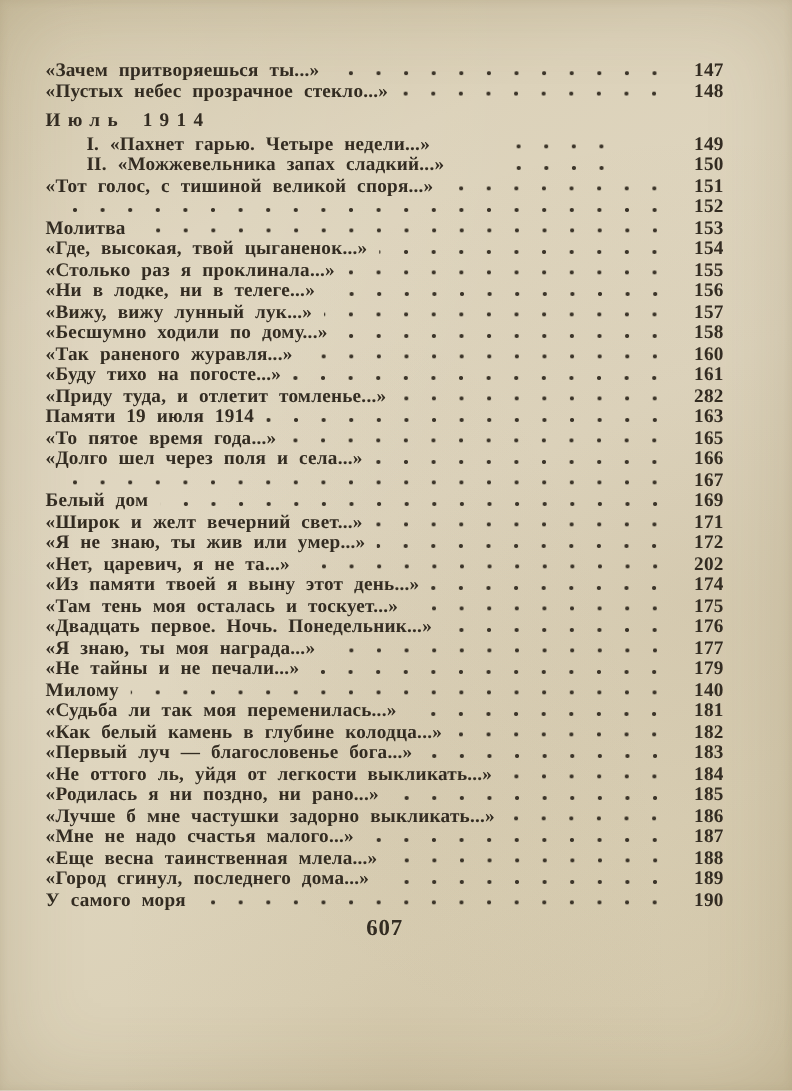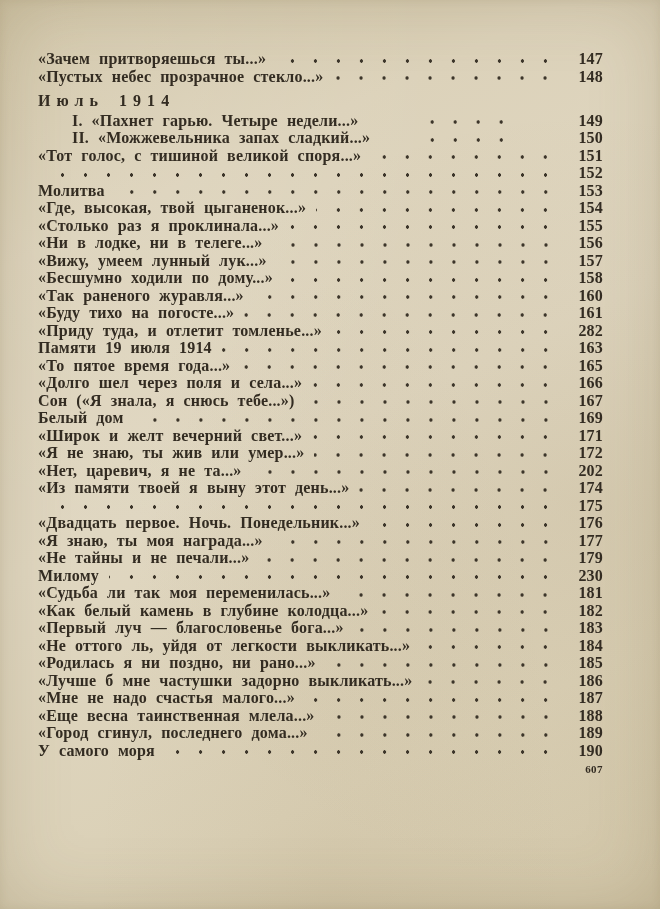--- a/index.html
+++ b/index.html
@@ -50,23 +50,23 @@
     background-size: 23px 8px;
     background-repeat: repeat-x;
     background-position: right 2px bottom 3px;
   }
   .pnum {
     flex: 0 0 40px;
     text-align: right;
   }
   .folio {
     margin-top: 4px;
-    font-size: 11px;
+    font-size: 19px;
     font-weight: 700;
-    text-align: right;
+    text-align: center;
     letter-spacing: 0.04em;
   }
 </style>
 </head>
 <body>
 
 <div class="page">
   <div class="toc" id="toc">
       <div class="row entry">
     <span class="title">«Зачем притворяешься ты...»</span>
@@ -115,21 +115,21 @@
     <span class="title">«Столько раз я проклинала...»</span>
     <span class="leader"></span>
     <span class="pnum">155</span>
   </div>
       <div class="row entry">
     <span class="title">«Ни в лодке, ни в телеге...»</span>
     <span class="leader"></span>
     <span class="pnum">156</span>
   </div>
       <div class="row entry">
-    <span class="title">«Вижу, умеем лунный лук...»</span>
+    <span class="title">«Вижу, вижу лунный лук...»</span>
     <span class="leader"></span>
     <span class="pnum">157</span>
   </div>
       <div class="row entry">
     <span class="title">«Бесшумно ходили по дому...»</span>
     <span class="leader"></span>
     <span class="pnum">158</span>
   </div>
       <div class="row entry">
     <span class="title">«Так раненого журавля...»</span>
@@ -155,21 +155,20 @@
     <span class="title">«То пятое время года...»</span>
     <span class="leader"></span>
     <span class="pnum">165</span>
   </div>
       <div class="row entry">
     <span class="title">«Долго шел через поля и села...»</span>
     <span class="leader"></span>
     <span class="pnum">166</span>
   </div>
       <div class="row entry">
-    <span class="title">Сон («Я знала, я снюсь тебе...»)</span>
     <span class="leader"></span>
     <span class="pnum">167</span>
   </div>
       <div class="row entry">
     <span class="title">Белый дом</span>
     <span class="leader"></span>
     <span class="pnum">169</span>
   </div>
       <div class="row entry">
     <span class="title">«Широк и желт вечерний свет...»</span>
@@ -185,20 +184,21 @@
     <span class="title">«Нет, царевич, я не та...»</span>
     <span class="leader"></span>
     <span class="pnum">202</span>
   </div>
       <div class="row entry">
     <span class="title">«Из памяти твоей я выну этот день...»</span>
     <span class="leader"></span>
     <span class="pnum">174</span>
   </div>
       <div class="row entry">
+    <span class="title">«Там тень моя осталась и тоскует...»</span>
     <span class="leader"></span>
     <span class="pnum">175</span>
   </div>
       <div class="row entry">
     <span class="title">«Двадцать первое. Ночь. Понедельник...»</span>
     <span class="leader"></span>
     <span class="pnum">176</span>
   </div>
       <div class="row entry">
     <span class="title">«Я знаю, ты моя награда...»</span>
@@ -206,21 +206,21 @@
     <span class="pnum">177</span>
   </div>
       <div class="row entry">
     <span class="title">«Не тайны и не печали...»</span>
     <span class="leader"></span>
     <span class="pnum">179</span>
   </div>
       <div class="row entry">
     <span class="title">Милому</span>
     <span class="leader"></span>
-    <span class="pnum">230</span>
+    <span class="pnum">140</span>
   </div>
       <div class="row entry">
     <span class="title">«Судьба ли так моя переменилась...»</span>
     <span class="leader"></span>
     <span class="pnum">181</span>
   </div>
       <div class="row entry">
     <span class="title">«Как белый камень в глубине колодца...»</span>
     <span class="leader"></span>
     <span class="pnum">182</span>

